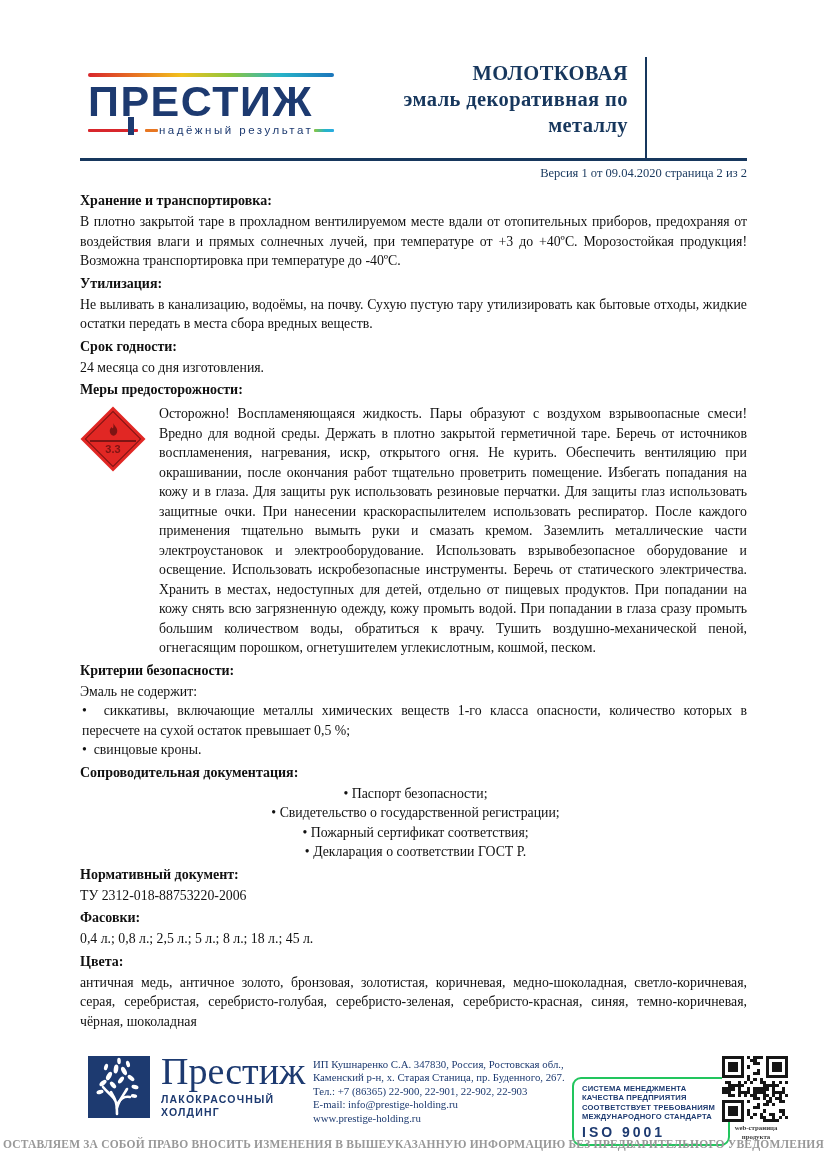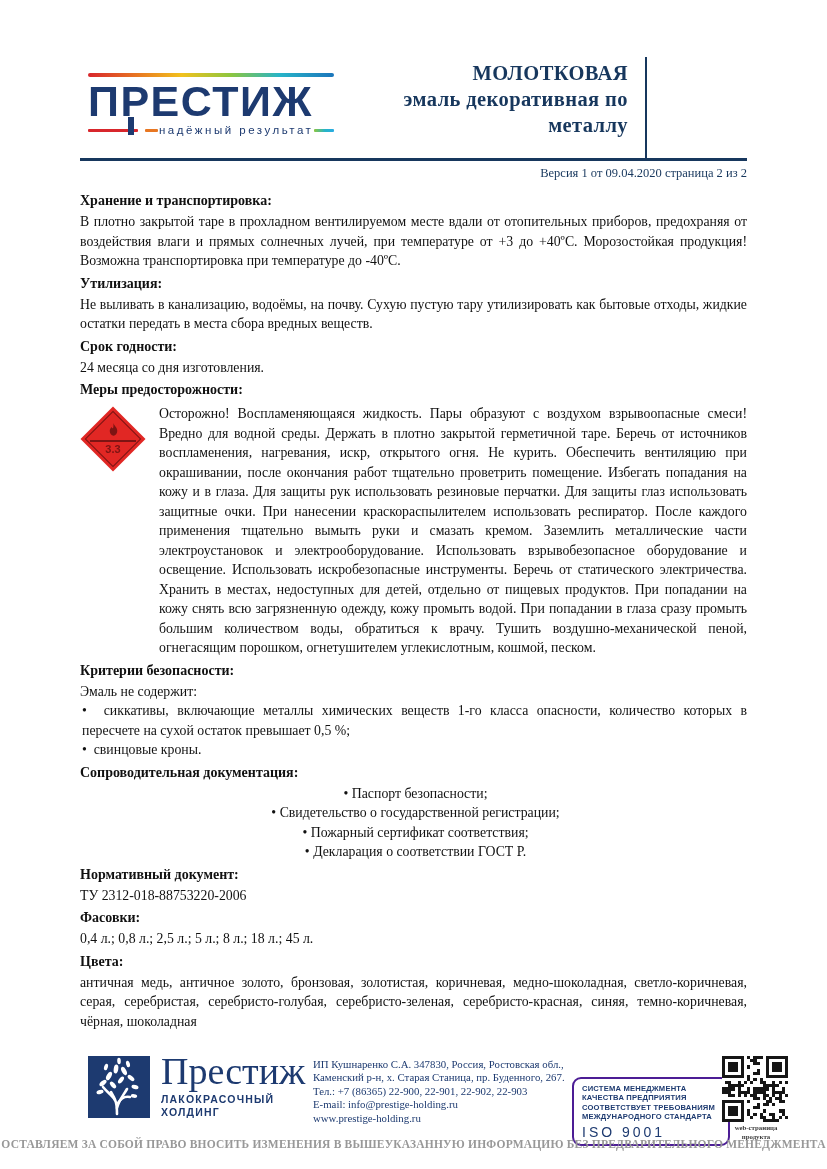--- a/index.html
+++ b/index.html
@@ -48,24 +48,24 @@
   .hz-bar{width:46px;height:2px;background:#7d1413;margin:1px 0;}
   .hz-num{font-family:"Liberation Sans",sans-serif;font-weight:bold;font-size:11px;color:#7d1413;line-height:12px;}
   
   .footer{position:absolute;left:0;top:1046px;width:827px;height:123px;}
   .f-logo-sq{position:absolute;left:88px;top:10px;width:62px;height:62px;background:#1d3a70;}
   .f-word{position:absolute;left:161px;top:4px;color:#1d3a70;}
   .f-name{font-size:38px;line-height:42px;}
   .f-sub{font-family:"Liberation Sans",sans-serif;font-weight:bold;font-size:10.5px;
     line-height:12.5px;letter-spacing:1.2px;margin-top:1px;}
   .f-info{position:absolute;left:313px;top:12px;color:#1d3a70;font-size:10.8px;line-height:13.4px;}
-  .f-iso{position:absolute;left:572px;top:31px;width:138px;border:2px solid #4c1d95;border-radius:9px;
+  .f-iso{position:absolute;left:572px;top:31px;width:138px;border:2px solid #22c55e;border-radius:9px;
     padding:5px 8px 4px;color:#1d3a70;font-family:"Liberation Sans",sans-serif;}
   .f-iso-line{font-size:7.6px;line-height:9.4px;font-weight:bold;letter-spacing:.2px;}
-  .f-iso-std{font-size:14px;font-weight:normal;letter-spacing:3px;margin-top:2px;}
+  .f-iso-std{font-size:14px;font-weight:bold;letter-spacing:3px;margin-top:2px;}
   .f-qr{position:absolute;left:722px;top:10px;width:68px;text-align:center;}
   .f-qr svg{display:block;background:#fff;}
   .f-qr-cap{font-size:6.8px;font-weight:bold;line-height:8.5px;color:#3a3a3a;margin-top:2px;}
   .disclaimer{position:absolute;left:0;top:92px;width:100%;text-align:center;color:#989898;
     font-weight:bold;font-size:11.5px;letter-spacing:.2px;}
 </style>
 </head>
 <body>
 
 <div class="header">
@@ -192,14 +192,14 @@
   <div class="f-qr">
     <svg id="qr-svg" width="66" height="66" viewBox="0 0 21 21" shape-rendering="crispEdges" fill="#161616">
         <path fill-rule="evenodd" d="M8 0h1v1h-1zM10 0h1v1h-1zM11 0h1v1h-1zM12 0h1v1h-1zM9 1h1v1h-1zM10 1h1v1h-1zM10 2h1v1h-1zM11 2h1v1h-1zM8 3h1v1h-1zM11 4h1v1h-1zM10 5h1v1h-1zM11 5h1v1h-1zM8 6h1v1h-1zM8 7h1v1h-1zM10 7h1v1h-1zM12 7h1v1h-1zM1 8h1v1h-1zM2 8h1v1h-1zM5 8h1v1h-1zM7 8h1v1h-1zM9 8h1v1h-1zM12 8h1v1h-1zM13 8h1v1h-1zM16 8h1v1h-1zM18 8h1v1h-1zM20 8h1v1h-1zM2 9h1v1h-1zM3 9h1v1h-1zM4 9h1v1h-1zM5 9h1v1h-1zM6 9h1v1h-1zM13 9h1v1h-1zM14 9h1v1h-1zM15 9h1v1h-1zM16 9h1v1h-1zM17 9h1v1h-1zM0 10h1v1h-1zM1 10h1v1h-1zM2 10h1v1h-1zM3 10h1v1h-1zM5 10h1v1h-1zM8 10h1v1h-1zM10 10h1v1h-1zM11 10h1v1h-1zM12 10h1v1h-1zM13 10h1v1h-1zM14 10h1v1h-1zM16 10h1v1h-1zM19 10h1v1h-1zM0 11h1v1h-1zM1 11h1v1h-1zM2 11h1v1h-1zM5 11h1v1h-1zM6 11h1v1h-1zM7 11h1v1h-1zM8 11h1v1h-1zM10 11h1v1h-1zM11 11h1v1h-1zM12 11h1v1h-1zM13 11h1v1h-1zM16 11h1v1h-1zM17 11h1v1h-1zM18 11h1v1h-1zM19 11h1v1h-1zM2 12h1v1h-1zM3 12h1v1h-1zM5 12h1v1h-1zM7 12h1v1h-1zM9 12h1v1h-1zM10 12h1v1h-1zM13 12h1v1h-1zM14 12h1v1h-1zM16 12h1v1h-1zM18 12h1v1h-1zM20 12h1v1h-1zM10 13h1v1h-1zM11 13h1v1h-1zM13 13h1v1h-1zM15 13h1v1h-1zM17 13h1v1h-1zM18 13h1v1h-1zM8 14h1v1h-1zM14 14h1v1h-1zM15 14h1v1h-1zM18 14h1v1h-1zM19 14h1v1h-1zM11 15h1v1h-1zM13 15h1v1h-1zM14 15h1v1h-1zM16 15h1v1h-1zM10 16h1v1h-1zM11 16h1v1h-1zM8 17h1v1h-1zM13 17h1v1h-1zM18 17h1v1h-1zM19 17h1v1h-1zM8 18h1v1h-1zM10 18h1v1h-1zM12 18h1v1h-1zM15 18h1v1h-1zM16 18h1v1h-1zM19 18h1v1h-1zM9 19h1v1h-1zM12 19h1v1h-1zM13 19h1v1h-1zM16 19h1v1h-1zM18 19h1v1h-1zM20 19h1v1h-1zM13 20h1v1h-1zM14 20h1v1h-1zM15 20h1v1h-1zM16 20h1v1h-1zM17 20h1v1h-1zM0 0h7v7h-7z M1 1h5v5h-5z M2 2h3v3h-3zM14 0h7v7h-7z M15 1h5v5h-5z M16 2h3v3h-3zM0 14h7v7h-7z M1 15h5v5h-5z M2 16h3v3h-3z"></path>
       </svg>
     <div class="f-qr-cap">
       <div>web-страница</div>
       <div>продукта</div>
     </div>
   </div>
 
-  <div class="disclaimer">ОСТАВЛЯЕМ ЗА СОБОЙ ПРАВО ВНОСИТЬ ИЗМЕНЕНИЯ В ВЫШЕУКАЗАННУЮ ИНФОРМАЦИЮ БЕЗ ПРЕДВАРИТЕЛЬНОГО МЕНЕДЖМЕНТА</div>
+  <div class="disclaimer">ОСТАВЛЯЕМ ЗА СОБОЙ ПРАВО ВНОСИТЬ ИЗМЕНЕНИЯ В ВЫШЕУКАЗАННУЮ ИНФОРМАЦИЮ БЕЗ ПРЕДВАРИТЕЛЬНОГО УВЕДОМЛЕНИЯ</div>
 </div>
 
 </body></html>

